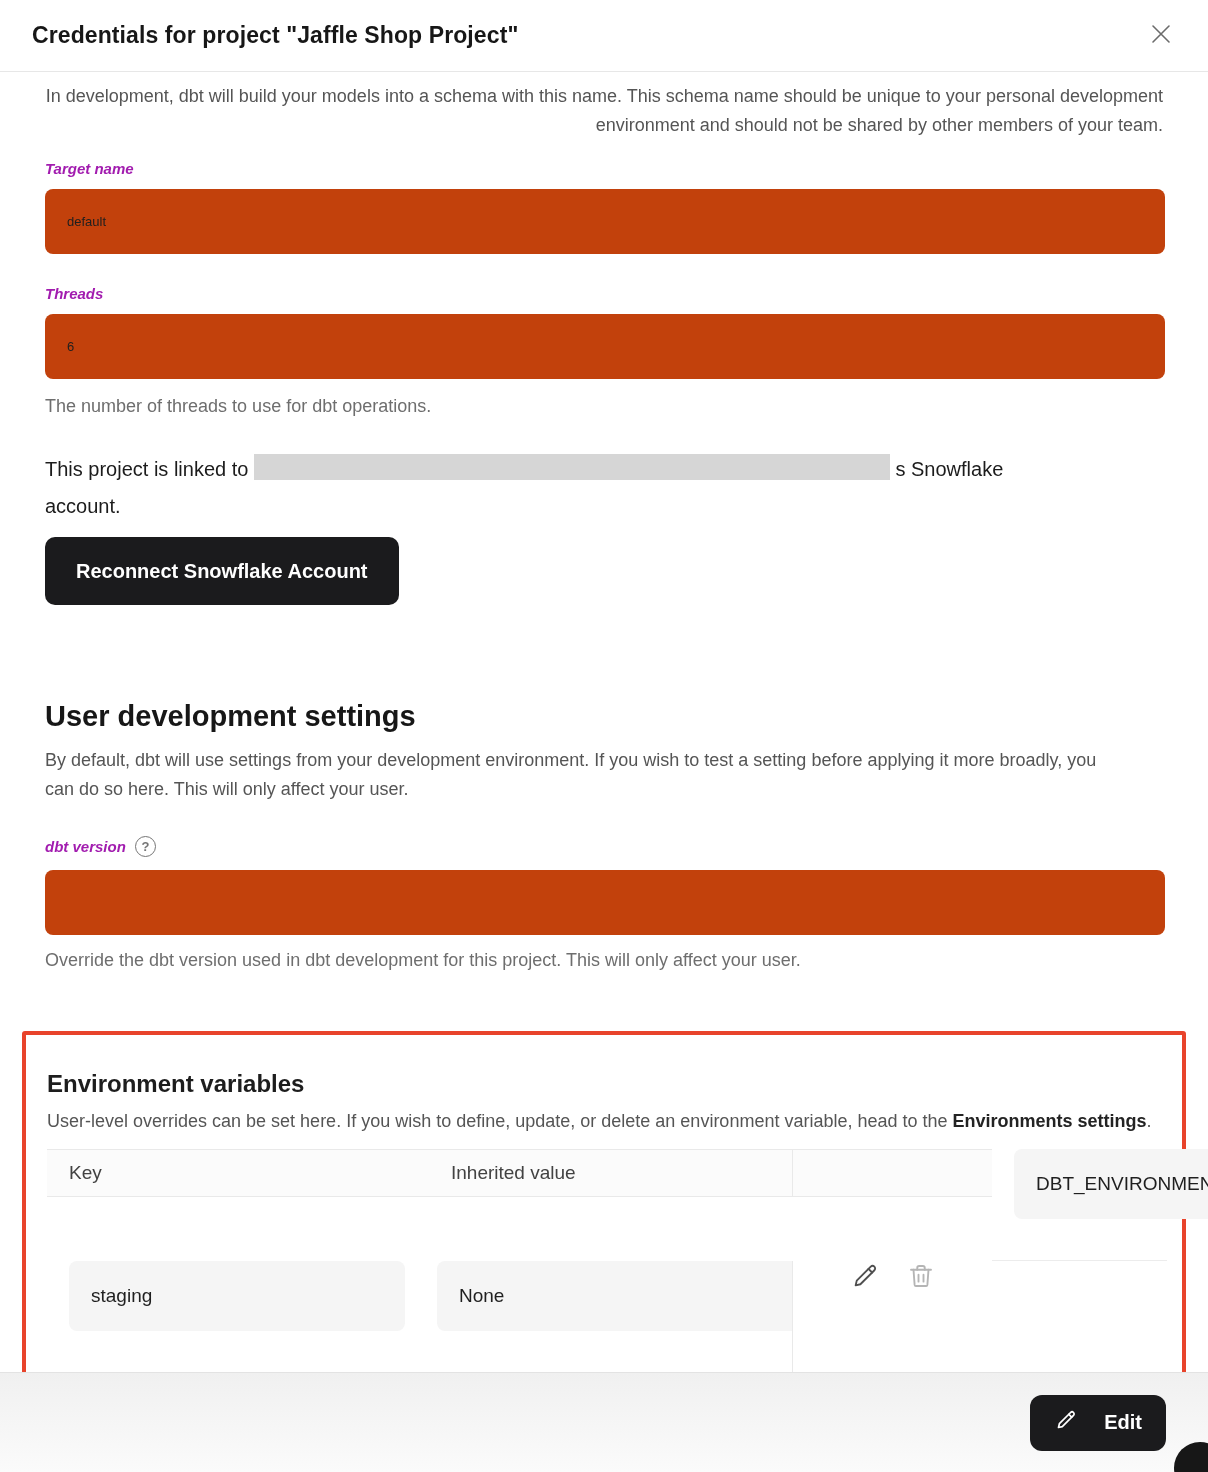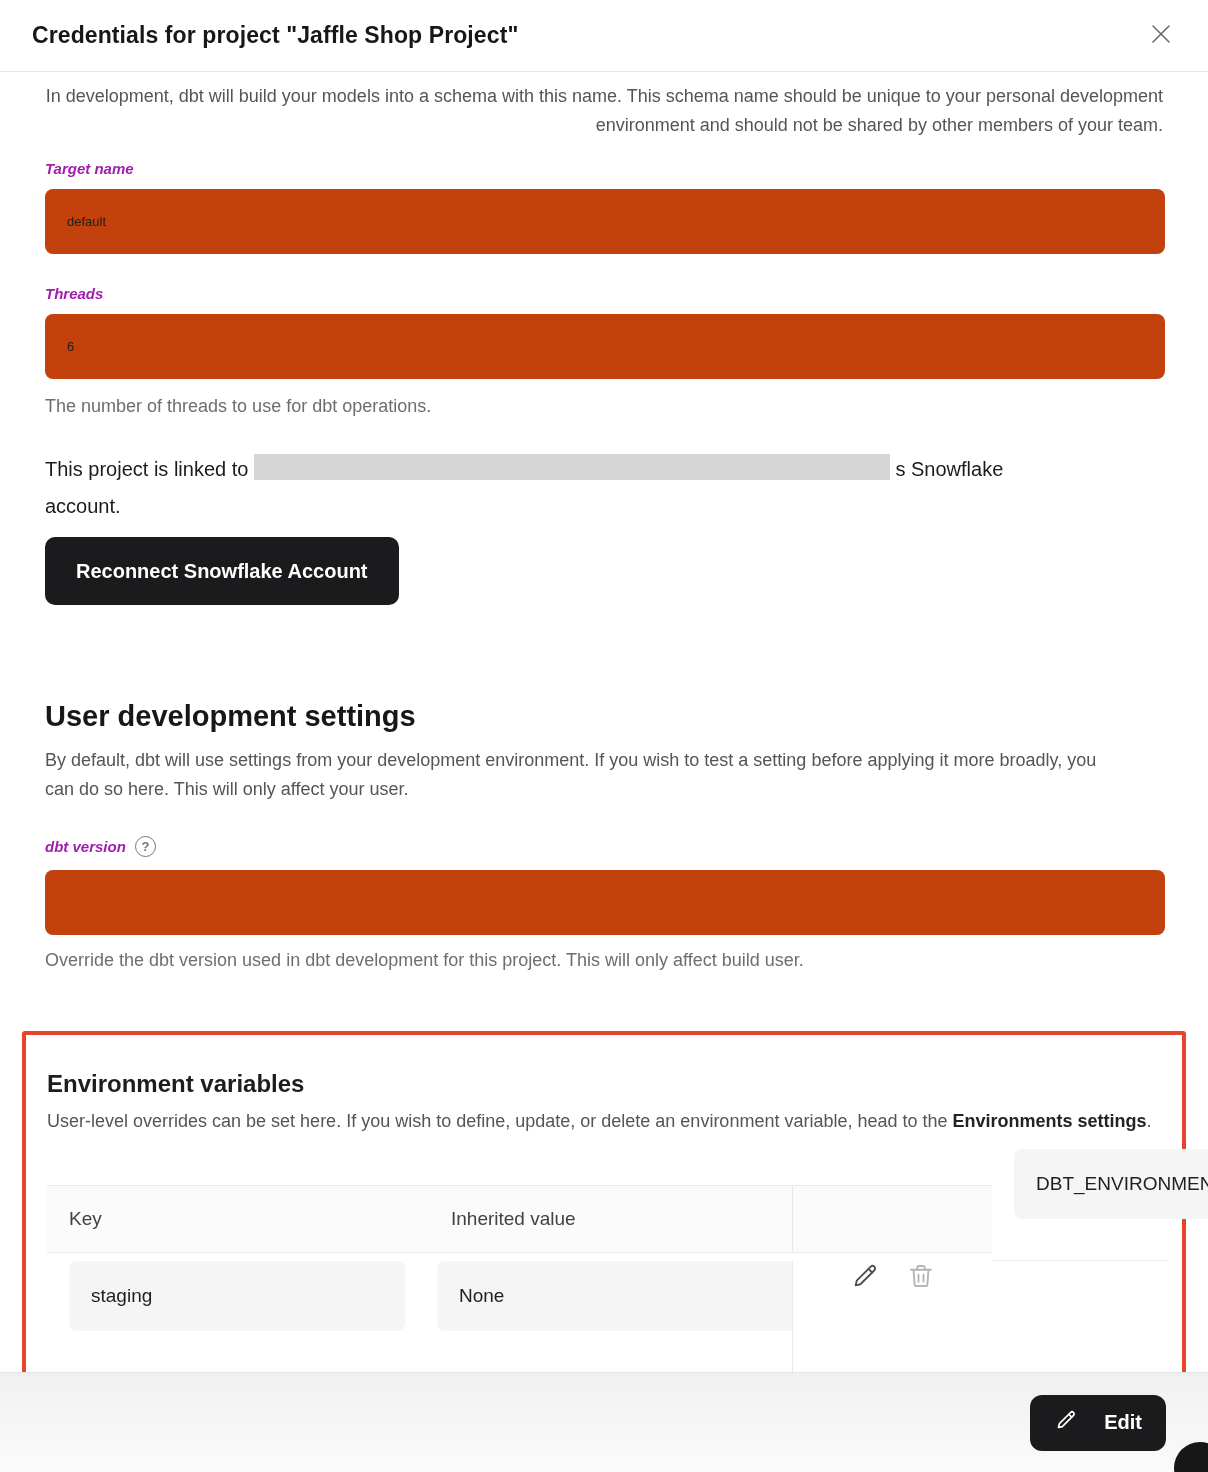--- a/index.html
+++ b/index.html
@@ -42,23 +42,23 @@
   p.section-desc { margin-top:12px; font-size:18px; line-height:28.5px; color:#555; max-width:1075px; }
 
   
   .env-box { margin:60px -21px 0 -23px; border:4px solid #e8432b; border-radius:3px;
              padding:34px 17px 17px 21px; }
   h3.env-heading { font-size:24px; font-weight:700; color:#1d1d1d; line-height:30px; }
   p.env-desc { margin-top:8px; font-size:18px; line-height:28px; color:#555; max-width:1112px; }
   .env-link { color:#232323; font-weight:700; text-underline-offset:4px; cursor:pointer; }
 
   .env-table { margin-top:14px; display:grid; grid-template-columns:382px 363px 200px 175px; }
-  .th { height:68px; display:flex; align-items:center; padding-left:22px;
+  .th { height:48px; display:flex; align-items:center; padding-left:22px;
         font-size:19px; color:#424242; background:#fbfbfb;
-        border-top:1px solid #e9e9e9; border-bottom:1px solid #e9e9e9;margin-top:36px; }
+        border-top:1px solid #e9e9e9; border-bottom:1px solid #e9e9e9; }
   .td { height:112px; display:flex; align-items:flex-start; border-bottom:1px solid #ececec; }
   .cell-chip { height:70px; background:#f5f5f5; border-radius:8px; display:flex; align-items:center;
                padding:0 22px; font-size:19px; color:#1f1f1f; flex:1; margin:0 24px 0 22px; }
   .chip-clipped { border-radius:8px 0 0 8px; margin-right:0; margin-left:8px; }
   .col-actions { border-left:1px solid #e9e9e9; justify-content:center; gap:26px; }
   .icon-btn { border:none; background:transparent; cursor:pointer; padding:0;
               display:flex; align-items:center; justify-content:center; }
   .icon-btn svg { width:30px; height:30px; }
   .pencil-icon { color:#4f4f4f; }
   .trash-icon { color:#b5b5b5; }
@@ -108,21 +108,21 @@
     <button class="btn-dark reconnect-btn">Reconnect Snowflake Account</button>
 
     <h2 class="section-heading">User development settings</h2>
     <p class="section-desc">By default, dbt will use settings from your development environment. If you wish to test a setting before applying it more broadly, you can do so here. This will only affect your user.</p>
 
     <div class="field-label-row">
       <div class="field-label">dbt version</div>
       <div class="help-icon">?</div>
     </div>
     <div class="text-input" style="margin-top:12px;"></div>
-    <p class="helper-text" style="margin-top:14px;">Override the dbt version used in dbt development for this project. This will only affect build user.</p>
+    <p class="helper-text" style="margin-top:14px;">Override the dbt version used in dbt development for this project. This will only affect your user.</p>
 
     <div class="env-box">
       <h3 class="env-heading">Environment variables</h3>
       <p class="env-desc"><span>User-level overrides can be set here. If you wish to define, update, or delete an environment variable, head to the </span><span class="env-link">Environments settings</span><span>.</span></p>
 
       <div class="env-table">
         <div class="th">Key</div>
         <div class="th">Inherited value</div>
         <div class="th col-actions"></div>
 

